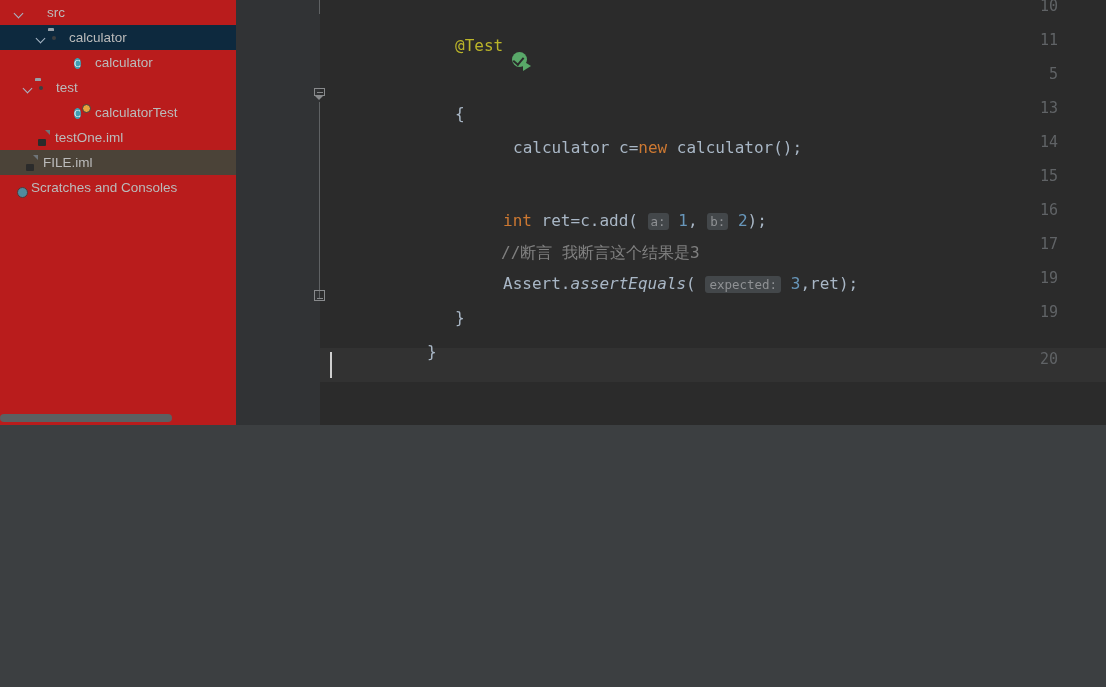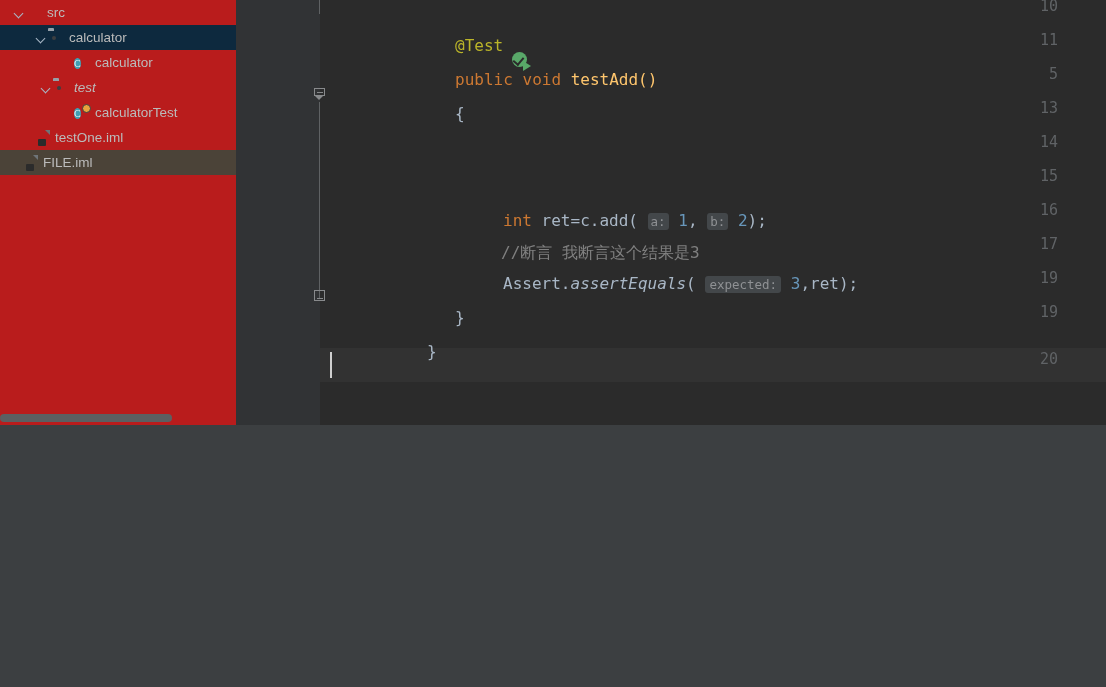--- a/index.html
+++ b/index.html
@@ -113,21 +113,21 @@
       <span class="chev"></span>
       <span class="ico"><span class="ico-pkg"></span></span>
       <span class="lbl">calculator</span>
     </div>
 
     <div class="tree-row" style="padding-left:74px;">
       <span class="ico"><span class="ico-class">C</span></span>
       <span class="lbl">calculator</span>
     </div>
 
-    <div class="tree-row" style="padding-left:41px;font-style:italic;">
+    <div class="tree-row" style="padding-left:23px;">
       <span class="chev"></span>
       <span class="ico"><span class="ico-pkg"></span></span>
       <span class="lbl">test</span>
     </div>
 
     <div class="tree-row" style="padding-left:74px;">
       <span class="ico"><span class="ico-class test">C</span></span>
       <span class="lbl">calculatorTest</span>
     </div>
 
@@ -135,20 +135,24 @@
       <span class="ico"><span class="ico-iml"></span></span>
       <span class="lbl">testOne.iml</span>
     </div>
 
     <div class="tree-row hover" style="padding-left:22px;">
       <span class="ico"><span class="ico-iml"></span></span>
       <span class="lbl">FILE.iml</span>
     </div>
 
 
+    <div class="tree-row" style="padding-left:10px;">
+      <span class="ico"><span class="ico-scr"></span></span>
+      <span class="lbl">Scratches and Consoles</span>
+    </div>
   </div>
 
   <div id="proj-hscroll">
     <div class="thumb"></div>
   </div>
 
   <div id="editor">
     <div class="cur-line" style="top:348px;"></div>
 
     <div id="gutter"></div>
@@ -176,25 +180,25 @@
 
     <div id="gutter-run">
       <span class="circ"></span>
         <span class="tri"></span>
     </div>
 
     <div id="code">
       <div class="cl" style="top:-5px;left:58px;">
         <span class="an">@Test</span>
       </div>
-      <div class="cl" style="top:29px;left:58px;">
-        <span class="kw">public</span><span> </span><span class="kw">void</span><span> </span><span class="mi">testAdd()</span>
-      </div>
       <div class="cl" style="top:63px;left:58px;">
         <span class="id">{</span>
+      </div>
+      <div class="cl" style="top:97px;left:116px;">
+        <span class="id">calculator</span><span class="id"> c=</span><span class="kw">new</span><span class="id"> calculator();</span>
       </div>
       <div class="cl" style="top:170px;left:106px;text-align:right;">
         <span class="kw">int</span><span class="id"> ret=c.add(</span><span> </span><span class="hint">a:</span><span> </span><span class="num">1</span><span class="id">,</span><span> </span><span class="hint">b:</span><span> </span><span class="num">2</span><span class="id">);</span>
       </div>
       <div class="cl" style="top:202px;left:104px;">
         <span class="cm">//断言 我断言这个结果是3</span>
       </div>
       <div class="cl" style="top:233px;left:106px;">
         <span class="id">Assert.</span><span class="st">assertEquals</span><span class="id">(</span><span> </span><span class="hint-w">expected:</span><span> </span><span class="num">3</span><span class="id">,ret);</span>
       </div>

